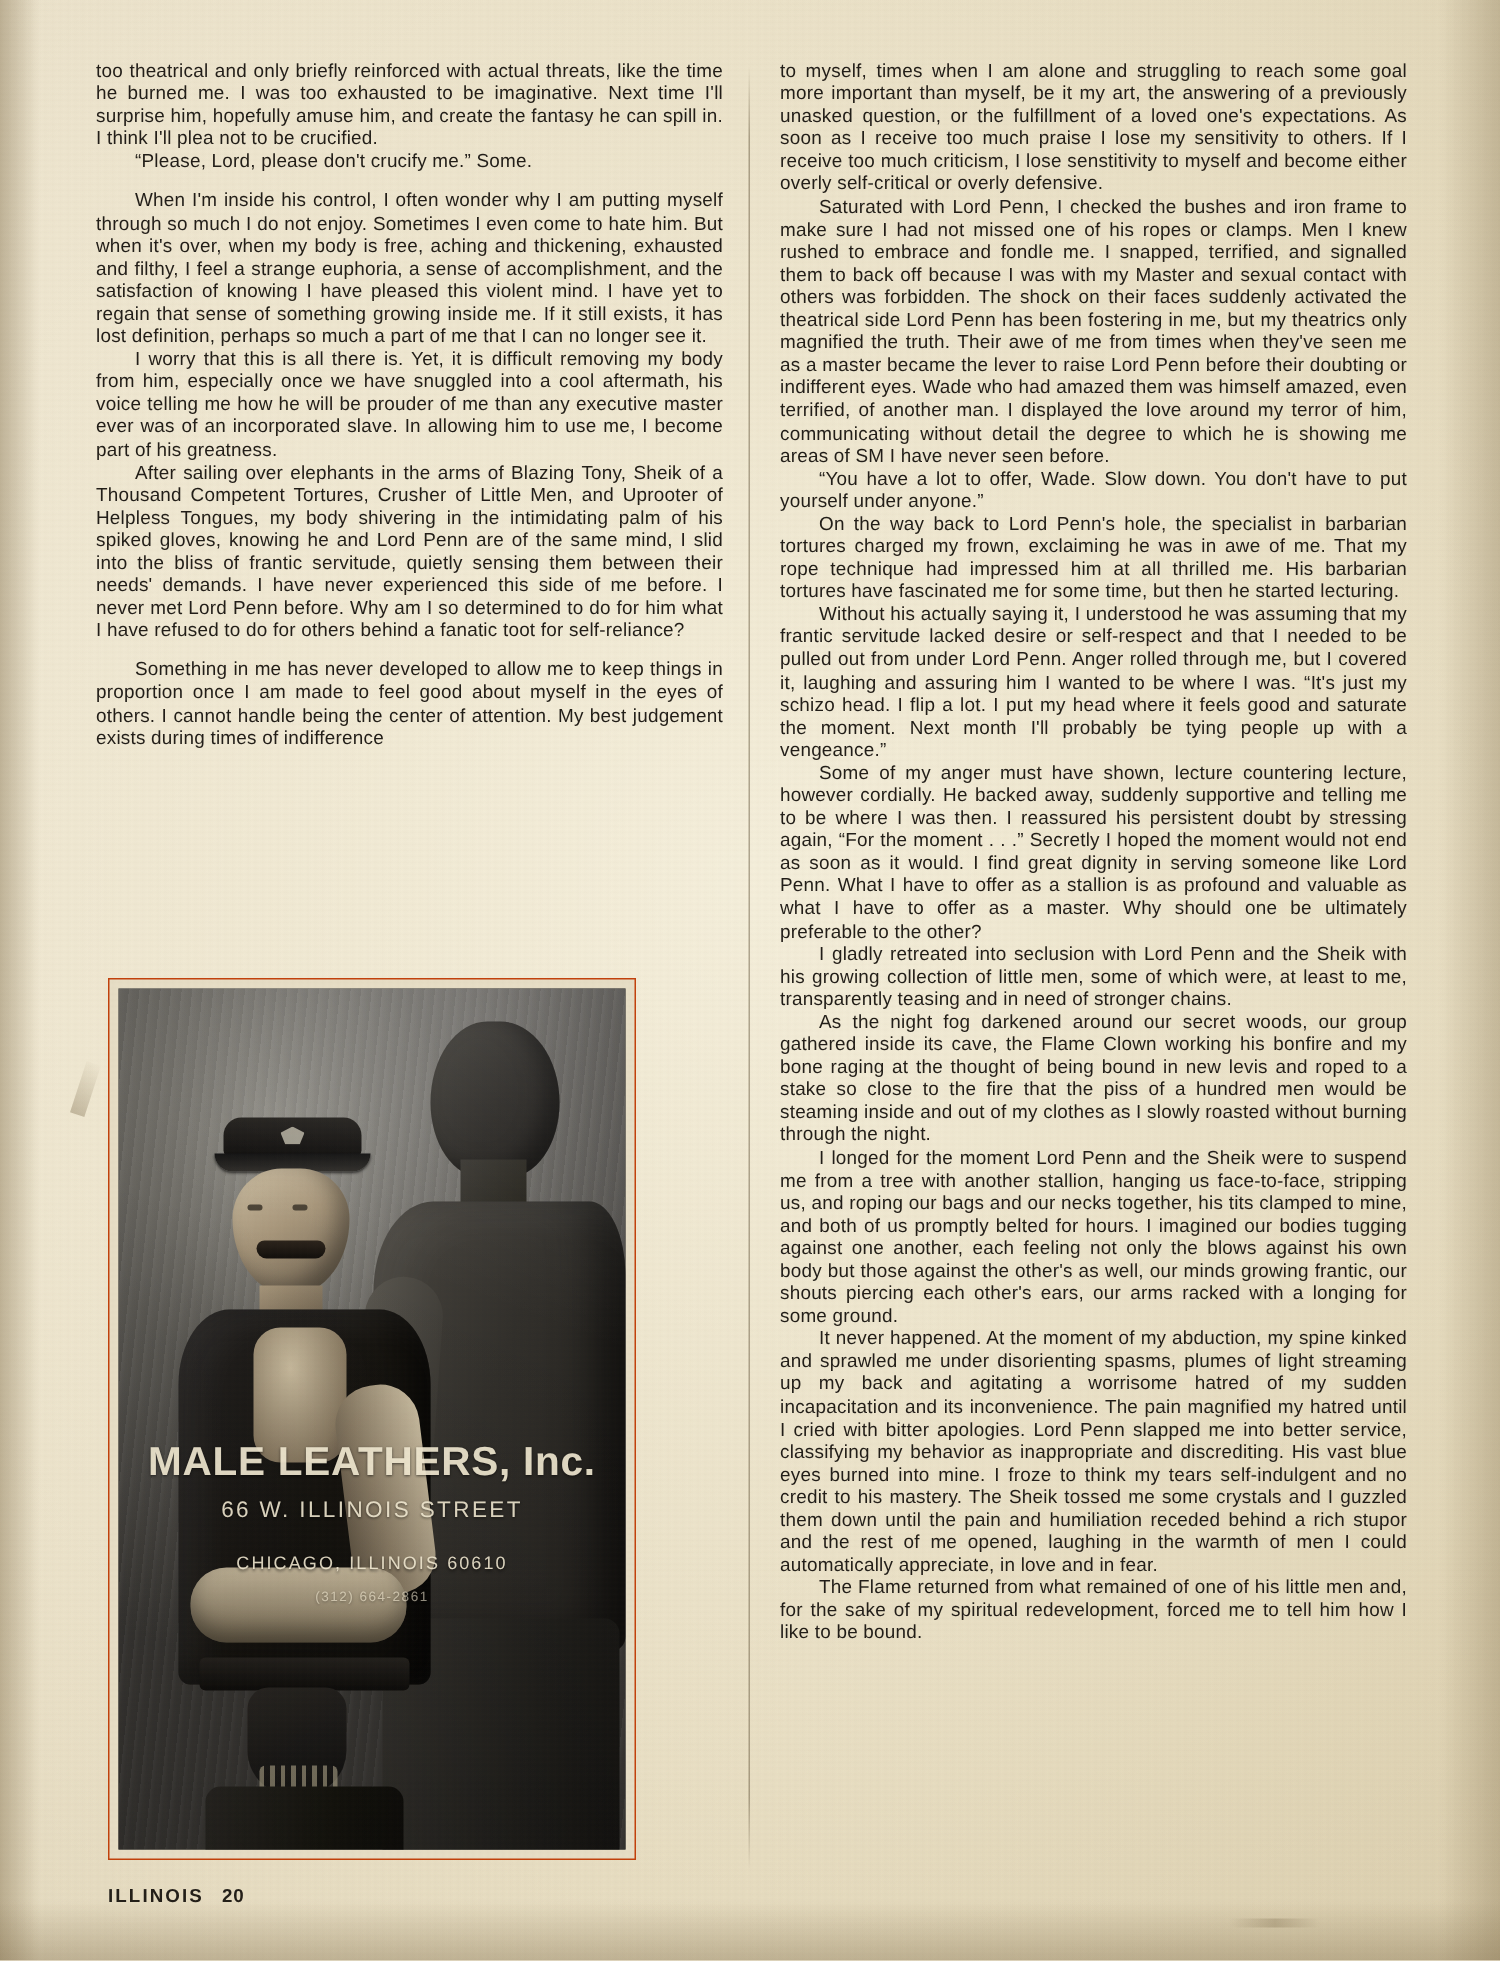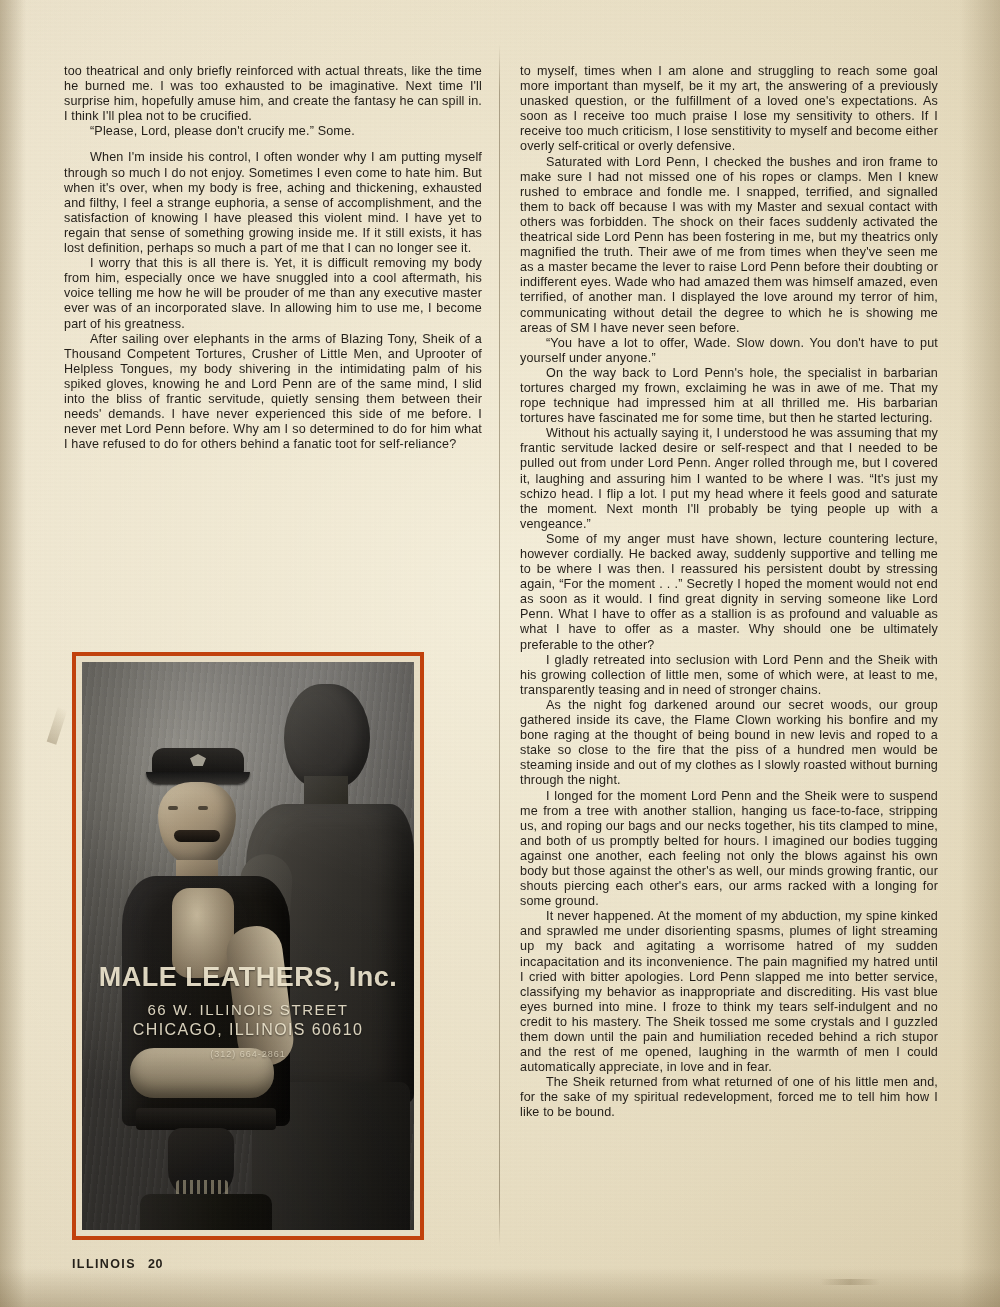--- a/index.html
+++ b/index.html
@@ -47,21 +47,21 @@
     background: linear-gradient(-90deg, rgba(120,101,66,0.30), rgba(120,101,66,0));
     pointer-events:none;
   }
   .page {
     position: absolute;
     inset: 0;
   }
   
   .cols {
     position: absolute;
-    top: 64px;
+    top: 40px;
     left: 64px;
     width: 880px;
     height: 1196px;
   }
   .col {
     position: absolute;
     top: 0;
     width: 418px;
   }
   .col-left { left: 0; }
@@ -104,21 +104,21 @@
   
   .photo-wrap {
     position: absolute;
     left: 72px;
     top: 652px;
     width: 352px;
     height: 588px;
     padding: 6px;
     box-sizing: border-box;
     background: #e7dec6;
-    border: 4px solid #c2410c;
+    border: 1px solid #c2410c;
   }
   .photo {
     position: relative;
     width: 100%;
     height: 100%;
     overflow: hidden;
     background: #3b3a38;
     background:
       radial-gradient(ellipse 80% 60% at 30% 18%, #8d8b84 0%, #5c5a55 45%, #3a3835 100%),
       linear-gradient(160deg, #6d6b64 0%, #44423d 60%, #2c2a27 100%);
@@ -290,23 +290,23 @@
     opacity: 0.92;
   }
   .overprint .l2 {
     font-size: 15px;
     letter-spacing: 1.6px;
     margin-top: 8px;
     opacity: 0.9;
     text-align: center;
   }
   .overprint .l3 {
-    font-size: 16px;
+    font-size: 12px;
     letter-spacing: 1.4px;
-    margin-top: 3px;
+    margin-top: 20px;
     opacity: 0.9;
   }
   .overprint .l4 {
     font-size: 9px;
     letter-spacing: 1px;
     margin-top: 10px;
     opacity: 0.6;
   }
 
   
@@ -348,34 +348,35 @@
     <div class="col col-left">
       <p class="noindent">too theatrical and only briefly reinforced with actual threats, like the time he burned me. I was too exhausted to be imaginative. Next time I'll surprise him, hopefully amuse him, and create the fantasy he can spill in. I think I'll plea not to be crucified.</p>
       <p>“Please, Lord, please don't crucify me.” Some.</p>
       <div class="spacer-sm"></div>
       <p>When I'm inside his control, I often wonder why I am putting myself through so much I do not enjoy. Sometimes I even come to hate him. But when it's over, when my body is free, aching and thickening, exhausted and filthy, I feel a strange euphoria, a sense of accomplishment, and the satisfaction of knowing I have pleased this violent mind. I have yet to regain that sense of something growing inside me. If it still exists, it has lost definition, perhaps so much a part of me that I can no longer see it.</p>
       <p>I worry that this is all there is. Yet, it is difficult removing my body from him, especially once we have snuggled into a cool aftermath, his voice telling me how he will be prouder of me than any executive master ever was of an incorporated slave. In allowing him to use me, I become part of his greatness.</p>
 
 
       <p>After sailing over elephants in the arms of Blazing Tony, Sheik of a Thousand Competent Tortures, Crusher of Little Men, and Uprooter of Helpless Tongues, my body shivering in the intimidating palm of his spiked gloves, knowing he and Lord Penn are of the same mind, I slid into the bliss of frantic servitude, quietly sensing them between their needs' demands. I have never experienced this side of me before. I never met Lord Penn before. Why am I so determined to do for him what I have refused to do for others behind a fanatic toot for self-reliance?</p>
       <div class="spacer-sm"></div>
+      <p>Something in me has never developed to allow me to keep things in proportion once I am made to feel good about myself in the eyes of others. I cannot handle being the center of attention. My best judgement exists during times of indifference</p>
     </div>
 
     <div class="col col-right">
       <p class="noindent">to myself, times when I am alone and struggling to reach some goal more important than myself, be it my art, the answering of a previously unasked question, or the fulfillment of a loved one's expectations. As soon as I receive too much praise I lose my sensitivity to others. If I receive too much criticism, I lose senstitivity to myself and become either overly self-critical or overly defensive.</p>
       <p>Saturated with Lord Penn, I checked the bushes and iron frame to make sure I had not missed one of his ropes or clamps. Men I knew rushed to embrace and fondle me. I snapped, terrified, and signalled them to back off because I was with my Master and sexual contact with others was forbidden. The shock on their faces suddenly activated the theatrical side Lord Penn has been fostering in me, but my theatrics only magnified the truth. Their awe of me from times when they've seen me as a master became the lever to raise Lord Penn before their doubting or indifferent eyes. Wade who had amazed them was himself amazed, even terrified, of another man. I displayed the love around my terror of him, communicating without detail the degree to which he is showing me areas of SM I have never seen before.</p>
       <p>“You have a lot to offer, Wade. Slow down. You don't have to put yourself under anyone.”</p>
       <p>On the way back to Lord Penn's hole, the specialist in barbarian tortures charged my frown, exclaiming he was in awe of me. That my rope technique had impressed him at all thrilled me. His barbarian tortures have fascinated me for some time, but then he started lecturing.</p>
       <p>Without his actually saying it, I understood he was assuming that my frantic servitude lacked desire or self-respect and that I needed to be pulled out from under Lord Penn. Anger rolled through me, but I covered it, laughing and assuring him I wanted to be where I was. “It's just my schizo head. I flip a lot. I put my head where it feels good and saturate the moment. Next month I'll probably be tying people up with a vengeance.”</p>
       <p>Some of my anger must have shown, lecture countering lecture, however cordially. He backed away, suddenly supportive and telling me to be where I was then. I reassured his persistent doubt by stressing again, “For the moment . . .” Secretly I hoped the moment would not end as soon as it would. I find great dignity in serving someone like Lord Penn. What I have to offer as a stallion is as profound and valuable as what I have to offer as a master. Why should one be ultimately preferable to the other?</p>
       <p>I gladly retreated into seclusion with Lord Penn and the Sheik with his growing collection of little men, some of which were, at least to me, transparently teasing and in need of stronger chains.</p>
       <p>As the night fog darkened around our secret woods, our group gathered inside its cave, the Flame Clown working his bonfire and my bone raging at the thought of being bound in new levis and roped to a stake so close to the fire that the piss of a hundred men would be steaming inside and out of my clothes as I slowly roasted without burning through the night.</p>
       <p>I longed for the moment Lord Penn and the Sheik were to suspend me from a tree with another stallion, hanging us face-to-face, stripping us, and roping our bags and our necks together, his tits clamped to mine, and both of us promptly belted for hours. I imagined our bodies tugging against one another, each feeling not only the blows against his own body but those against the other's as well, our minds growing frantic, our shouts piercing each other's ears, our arms racked with a longing for some ground.</p>
       <p>It never happened. At the moment of my abduction, my spine kinked and sprawled me under disorienting spasms, plumes of light streaming up my back and agitating a worrisome hatred of my sudden incapacitation and its inconvenience. The pain magnified my hatred until I cried with bitter apologies. Lord Penn slapped me into better service, classifying my behavior as inappropriate and discrediting. His vast blue eyes burned into mine. I froze to think my tears self-indulgent and no credit to his mastery. The Sheik tossed me some crystals and I guzzled them down until the pain and humiliation receded behind a rich stupor and the rest of me opened, laughing in the warmth of men I could automatically appreciate, in love and in fear.</p>
-      <p>The Sheik returned from what returned of one of his little men and, for the sake of my spiritual redevelopment, forced me to tell him how I like to be bound.</p>
+      <p>The Flame returned from what remained of one of his little men and, for the sake of my spiritual redevelopment, forced me to tell him how I like to be bound.</p>
     </div>
   </div>
 
   <div class="photo-wrap">
     <div class="photo">
       <div class="backdrop"></div>
 
       <div class="fig-right">
         <div class="head2"></div>
         <div class="neck"></div>

